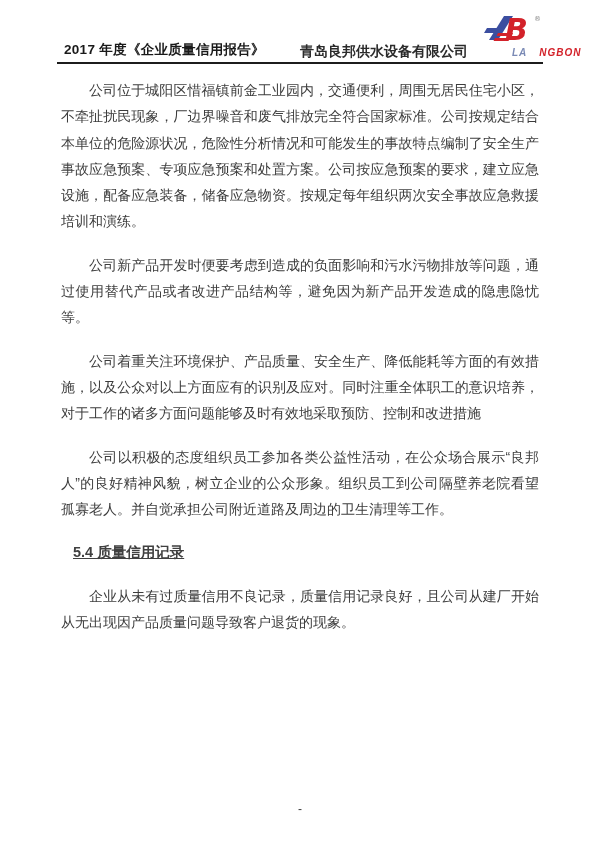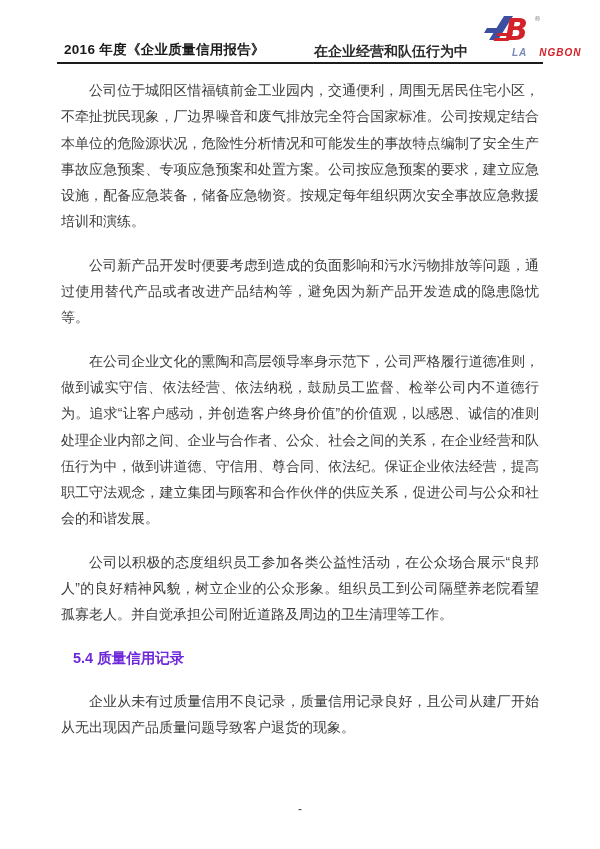--- a/index.html
+++ b/index.html
@@ -39,37 +39,38 @@
   .wordmark .wm-red{color:#d3222a;margin-left:12px;}
   
   .doc-body{
     position:absolute;left:44px;top:60px;width:512px;
     font-size:14px;line-height:26.3px;
     color:#3c3c3c;text-align:justify;
   }
   .doc-body p{margin:17px;text-indent:2em;}
   .section-heading{
     margin:0;text-indent:2em;
-    font-size:14.5px;font-weight:bold;color:#6d28d9;
+    font-size:14.5px;font-weight:bold;color:#404040;
     line-height:26.3px;
+    text-decoration:underline;
   }
   
   .page-number{
     position:absolute;left:0;right:0;top:802px;
     text-align:center;font-size:12px;color:#3c3c3c;
   }
 </style>
 </head>
 <body>
 
 <div class="page">
 
-  <div class="report-title">2016 年度《企业质量信用报告》</div>
+  <div class="report-title">2017 年度《企业质量信用报告》</div>
 
-  <div class="company-name">在企业经营和队伍行为中</div>
+  <div class="company-name">青岛良邦供水设备有限公司</div>
 
   <div class="logo">
     <svg class="logo-mark" width="58" height="34" viewBox="0 0 58 34" aria-hidden="true">
 
       <polygon points="20,3 29,3 14,27 5,27" fill="#3b4ea0"></polygon>
       <polygon points="3,15 14,15 11,20 0,20" fill="#3b4ea0"></polygon>
 
       <text x="21" y="27" font-size="30" font-weight="bold" font-style="italic" font-family="'DejaVu Sans', sans-serif" fill="#d3222a">B</text>
 
       <polygon points="14,20 29,20 27.5,23 12.5,23" fill="#d3222a"></polygon>
@@ -80,21 +81,21 @@
     <div class="wordmark">
       <span class="wm-blue">LA</span><span class="wm-red">NGBON</span>
     </div>
   </div>
 
   <div class="header-rule"></div>
 
   <div class="doc-body">
     <p>公司位于城阳区惜福镇前金工业园内，交通便利，周围无居民住宅小区，不牵扯扰民现象，厂边界噪音和废气排放完全符合国家标准。公司按规定结合本单位的危险源状况，危险性分析情况和可能发生的事故特点编制了安全生产事故应急预案、专项应急预案和处置方案。公司按应急预案的要求，建立应急设施，配备应急装备，储备应急物资。按规定每年组织两次安全事故应急救援培训和演练。</p>
     <p>公司新产品开发时便要考虑到造成的负面影响和污水污物排放等问题，通过使用替代产品或者改进产品结构等，避免因为新产品开发造成的隐患隐忧等。</p>
-    <p>在公司企业文化的熏陶和高层领导率身示范下，公司严格履行道德准则，做到诚实守信、依法经营、依法纳税，鼓励员工监督、检举公司内不道德行为。追求“让客户感动，并创造客户终身价值”的价值观，以感恩、诚信的准则处理企业内部之间、企业与合作者、公众、社会之间的关系，在企业经营和队伍行为中，做到讲道德、守信用、尊合同、依法纪。保证企业依法经营，提高职工守法观念，建立集团与顾客和合作伙伴的供应关系，促进公司与公众和社会的和谐发展。</p>
+    <p>公司着重关注环境保护、产品质量、安全生产、降低能耗等方面的有效措施，以及公众对以上方面应有的识别及应对。同时注重全体职工的意识培养，对于工作的诸多方面问题能够及时有效地采取预防、控制和改进措施</p>
     <p>公司以积极的态度组织员工参加各类公益性活动，在公众场合展示“良邦人”的良好精神风貌，树立企业的公众形象。组织员工到公司隔壁养老院看望孤寡老人。并自觉承担公司附近道路及周边的卫生清理等工作。</p>
 
     <h2 class="section-heading">5.4 质量信用记录</h2>
 
     <p>企业从未有过质量信用不良记录，质量信用记录良好，且公司从建厂开始从无出现因产品质量问题导致客户退货的现象。</p>
   </div>
 
   <div class="page-number">-</div>
 
 </div>

